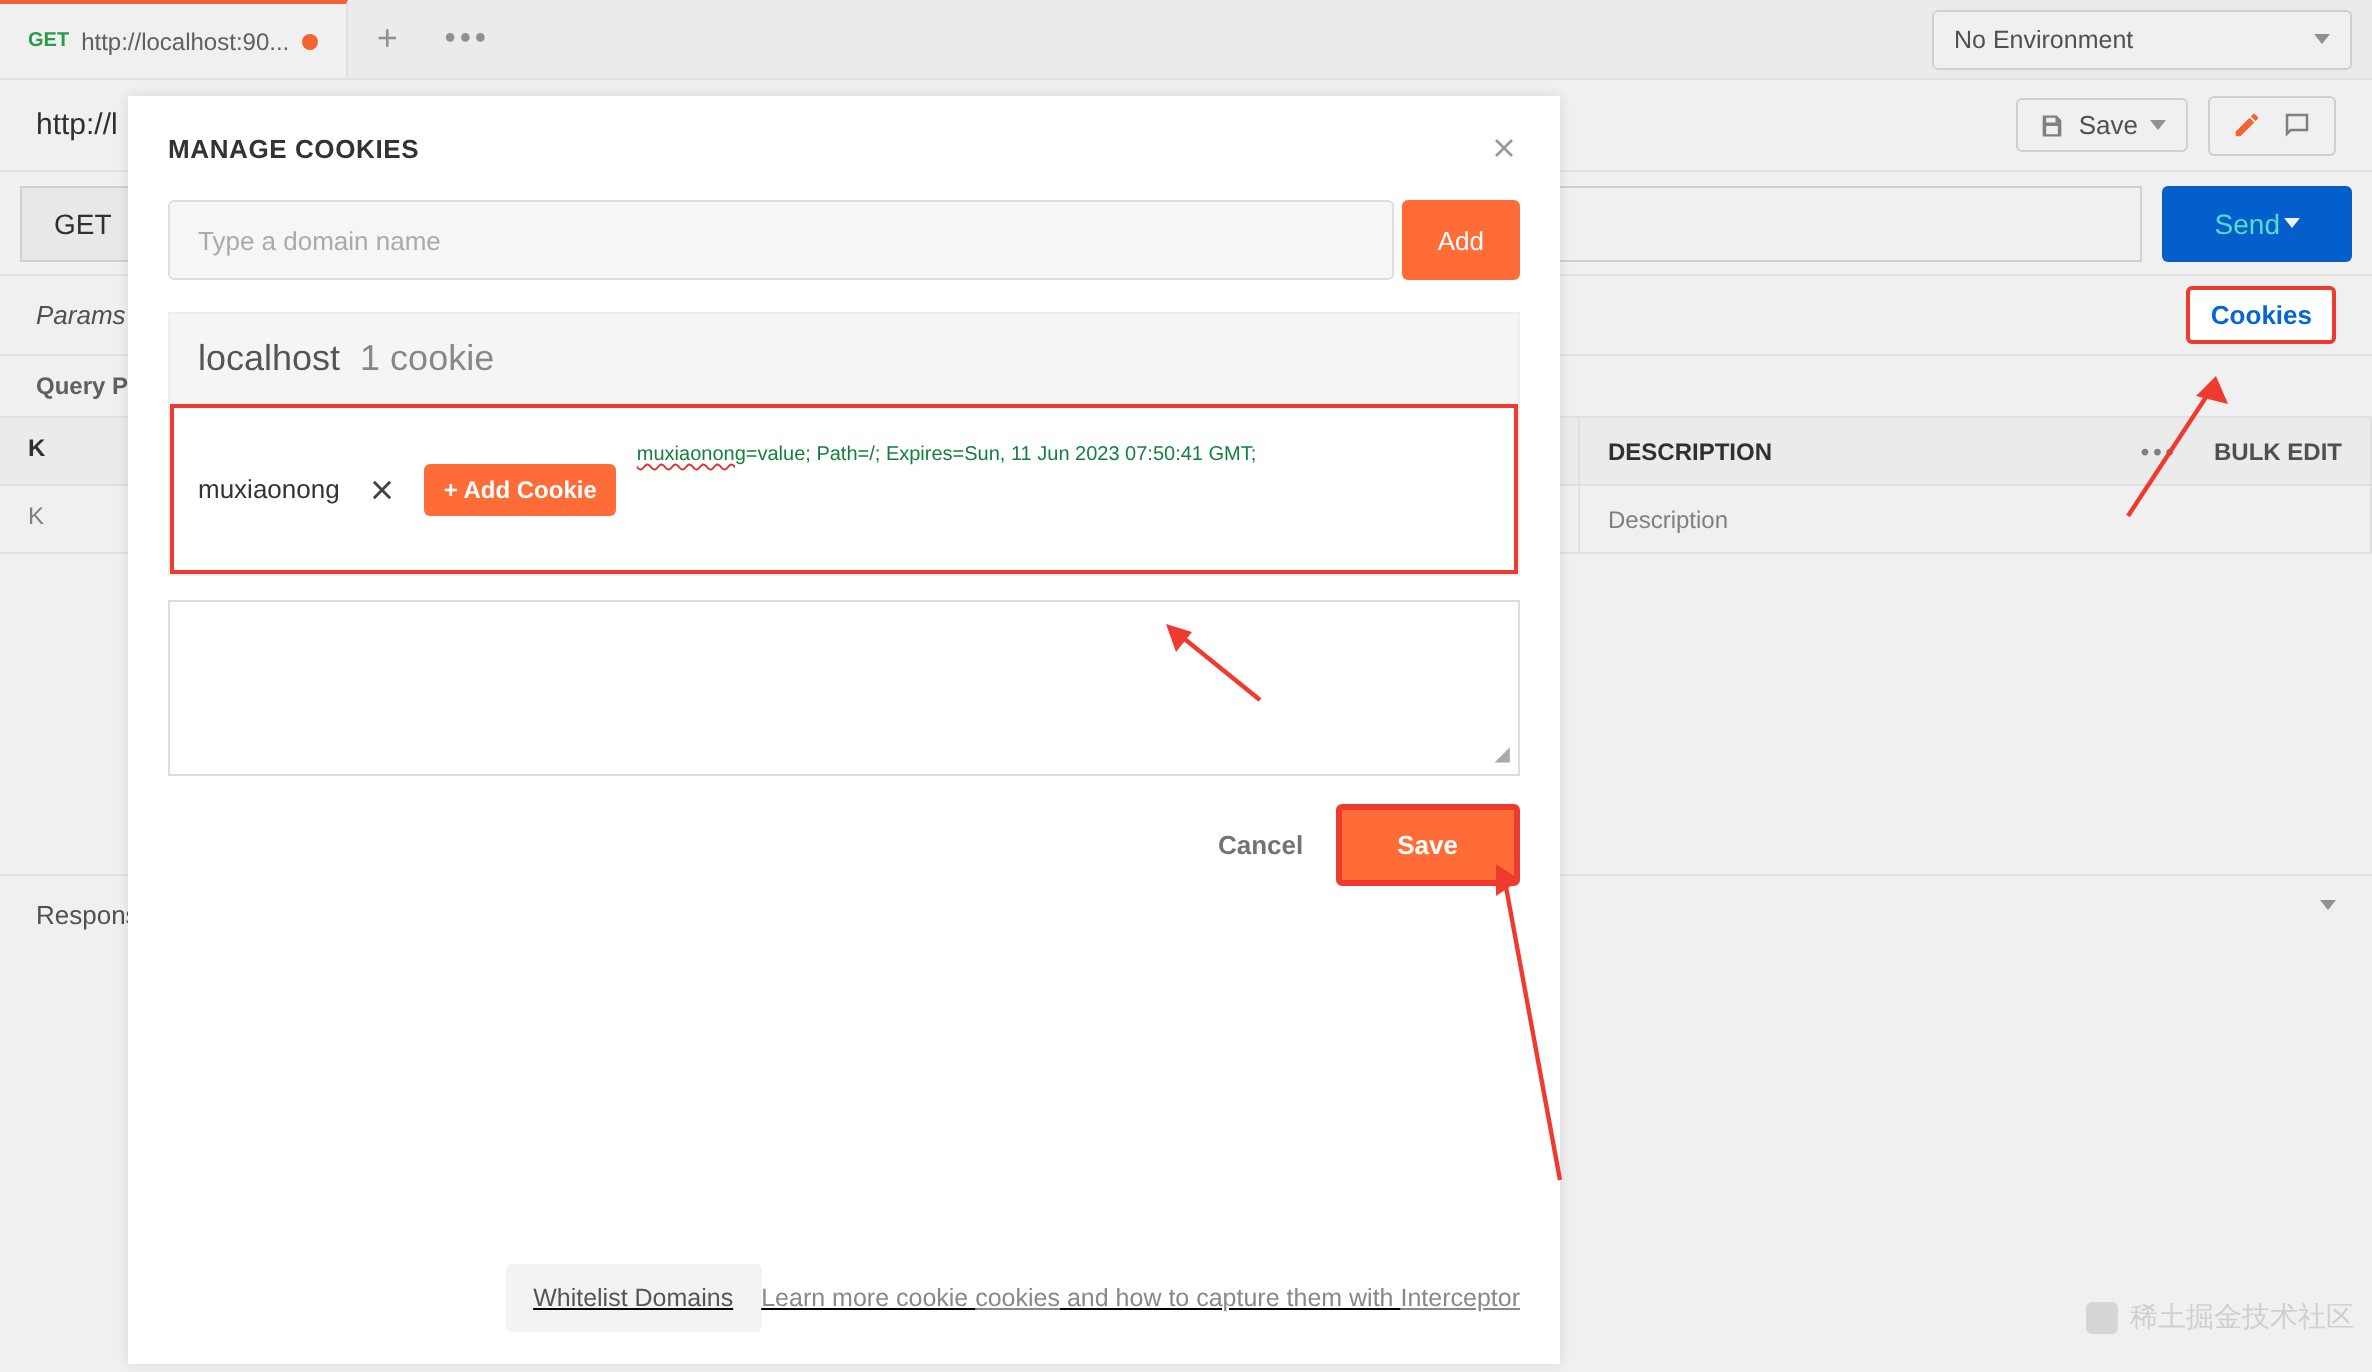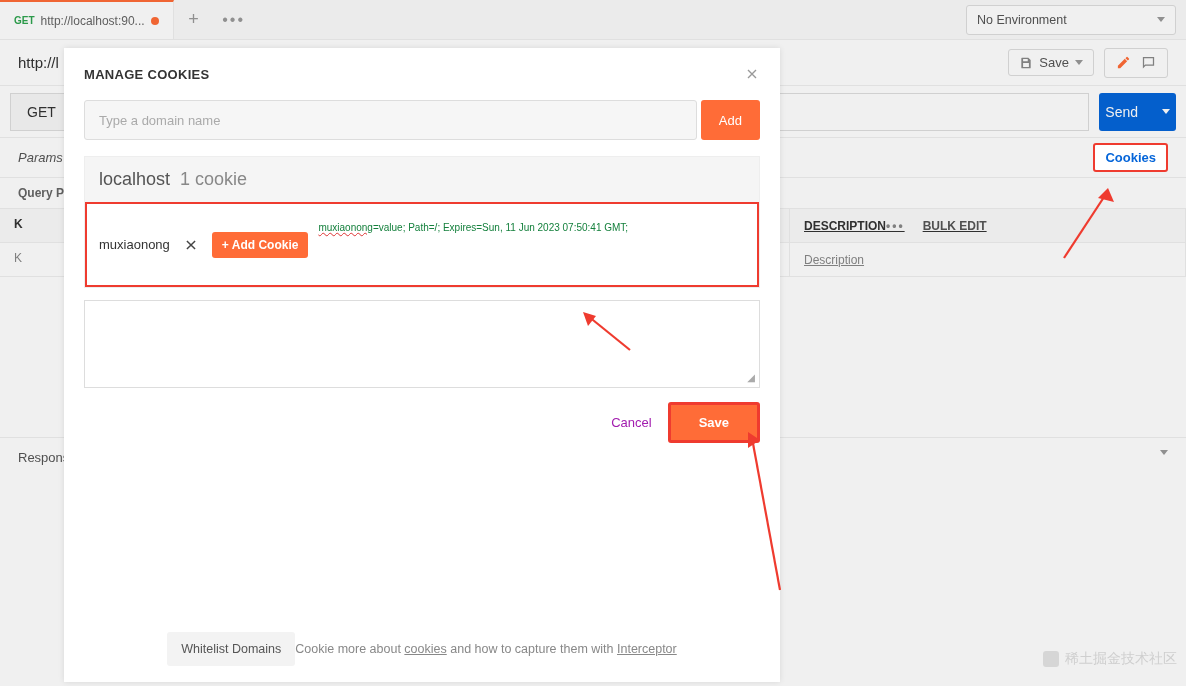--- a/index.html
+++ b/index.html
@@ -21,37 +21,37 @@
   .titlebar .url { font-size: 15px; color:#333; }
   .titlebar .right { display:flex; gap:10px; align-items:center;}
   .savebtn { display:flex; align-items:center; gap:6px; border:1px solid #ddd; padding:5px 10px; font-size:13px; color:#555; border-radius:3px; background:#fff;}
   .iconbox { border:1px solid #ddd; height:30px; width:34px; display:flex; align-items:center; justify-content:center; border-radius:3px; background:#fff;}
   .iconbox.pair { width:64px; gap:10px; }
 
   
   .reqrow { display:flex; align-items:center; height:52px; padding:0 10px; gap:0; border-bottom:1px solid #eee; background:#fff;}
   .methodbox { height:38px; display:flex; align-items:center; padding:0 16px; font-size:14px; color:#333; border:1px solid #ddd; background:#f7f7f7; border-right:none;}
   .urlfield { flex:1; height:38px; border:1px solid #ddd; background:#fff; }
-  .sendbtn { height:38px; background:#0565d9; color:#ffffff; font-size:14px; font-weight:500; display:flex; align-items:center; padding:0 6px; border-radius:3px; gap:24px; margin-left:10px;}
+  .sendbtn { height:38px; background:#0565d9; color:#5eead4; font-size:14px; font-weight:500; display:flex; align-items:center; padding:0 26px; border-radius:3px; gap:2px; margin-left:10px;}
 
   
   .subtabs { display:flex; align-items:center; height:40px; padding:0 18px; font-size:13px; border-bottom:1px solid #eee; background:#fff; justify-content:space-between;}
   .subtabs .left { display:flex; gap:18px;font-style:italic; }
   .subtabs .item { color:#555; }
   .cookies-link { color:#0565d9; font-weight:600; border:2px solid #ef3b2f; padding:5px 10px; border-radius:3px; position: relative; z-index: 7; background:#fff;}
 
   
   .qp { padding: 8px 18px; font-size:12px; color:#666; font-weight:600; background:#fff;}
   .table { border-top:1px solid #eee;}
   .row { display:flex; height:34px; border-bottom:1px solid #eee; font-size:12px;}
   .cell { padding:8px 14px; border-right:1px solid #eee; color:#888; flex:1;}
   .cell.head { font-weight:600; color:#333; text-transform:uppercase; background:#fafafa;}
   .cell.key { flex:0 0 370px; }
   .cell.val { flex:0 0 420px; }
-  .cell.desc { flex:1; display:flex; justify-content:flex-start; align-items:center;text-decoration:underline;}
+  .cell.desc { flex:1; display:flex; justify-content:space-between; align-items:center;}
   .cell.desc .dots { color:#888; letter-spacing:2px;}
   .bulk { color:#555; font-weight:600; padding-left:14px;}
 
   
   .resp { padding: 12px 18px; font-size:13px; color:#555; display:flex; justify-content:space-between; border-top:1px solid #eee; margin-top: 160px;}
 
   
   .modal { position:absolute; z-index:10; background:#fff; top:48px; left:64px; width:716px; height:634px; display:flex; flex-direction:column; padding:0; box-shadow:0 0 6px rgba(0,0,0,0.1);}
   .modal-hd { display:flex; justify-content:space-between; align-items:center; padding:18px 20px; }
   .modal-hd h3 { font-size:13px; font-weight:700; color:#333; letter-spacing:.3px;text-align:center;}
@@ -65,23 +65,23 @@
   .cookie-box { border:2px solid #ef3b2f; padding:12px; display:flex; flex-direction:row; gap:10px;}
   .cookie-namerow { display:flex; align-items:center; gap:14px;}
   .cookie-name { font-size:13px; color:#333;}
   .xicon { color:#555; font-weight:600;}
   .addcookie { background:#ff6c37; color:#fff; font-size:12px; padding:6px 10px; border-radius:3px; font-weight:600;}
   .cookie-text { font-family: ui-monospace, Menlo, Consolas, monospace; font-size:10px; color:#15803d; padding:6px 0 40px;}
   .cookie-text .uline { text-decoration: underline; text-decoration-style: wavy; text-decoration-color:#d33; }
   .cookie-edit { background:#fff; border:1px solid #ddd; height:88px; margin:0 20px 14px; position:relative;}
   .cookie-edit .handle { position:absolute; bottom:4px; right:4px; font-size:10px; color:#aaa; transform: rotate(0);}
   .modal-actions { display:flex; justify-content:flex-end; gap:16px; padding:0 20px 18px; align-items:center;}
-  .cancel { color:#a21caf; font-size:13px; font-weight:400;}
+  .cancel { color:#737373; font-size:13px; font-weight:700;}
   .save { background:#ff6c37; color:#fff; font-size:13px; font-weight:600; padding:10px 28px; border-radius:3px; border:3px solid #ef3b2f;}
-  .modal-foot { margin-top:auto; display:flex; justify-content:center; align-items:center; padding:16px 20px;}
+  .modal-foot { margin-top:auto; display:flex; justify-content:flex-end; align-items:center; padding:16px 20px;text-decoration:underline;}
   .wl { background:#f3f3f3; padding:10px 14px; font-size:12.5px; color:#555; border-radius:3px; font-weight:500;}
   .learn { font-size:12.5px; color:#888;}
   .learn a { color:#888; text-decoration:underline;}
 
   
   .arrow { position:absolute; z-index: 11; }
   .arrow-line { stroke:#ef3b2f; stroke-width:2.2; fill:none; }
   .arrow-head { fill:#ef3b2f; }
 
   .watermark { position:absolute; bottom:18px; right:9px; color:#cfcfcf; font-size:14px; z-index:11; display:flex; align-items:center; gap:6px;}
@@ -217,21 +217,21 @@
   <div class="cookie-edit">
     <span class="handle">◢</span>
   </div>
   <div class="modal-actions">
     <span class="cancel">Cancel</span>
     <span class="save">Save</span>
   </div>
   <div class="modal-foot">
     <span class="wl">Whitelist Domains</span>
     <span class="learn">
-      <span>Cookie more about </span><a>cookies</a><span> and how to capture them with </span><a>Interceptor</a>
+      <span>Learn more cookie </span><a>cookies</a><span> and how to capture them with </span><a>Interceptor</a>
     </span>
   </div>
 </div>
 
 <svg class="arrow" style="left:580px; top:310px;" width="60" height="50">
   <line x1="50" y1="40" x2="8" y2="6" class="arrow-line"></line>
   <polygon points="3,2 16,6 8,16" class="arrow-head"></polygon>
 </svg>
 <svg class="arrow" style="left:740px; top:430px;" width="50" height="170">
   <line x1="40" y1="160" x2="12" y2="8" class="arrow-line"></line>

